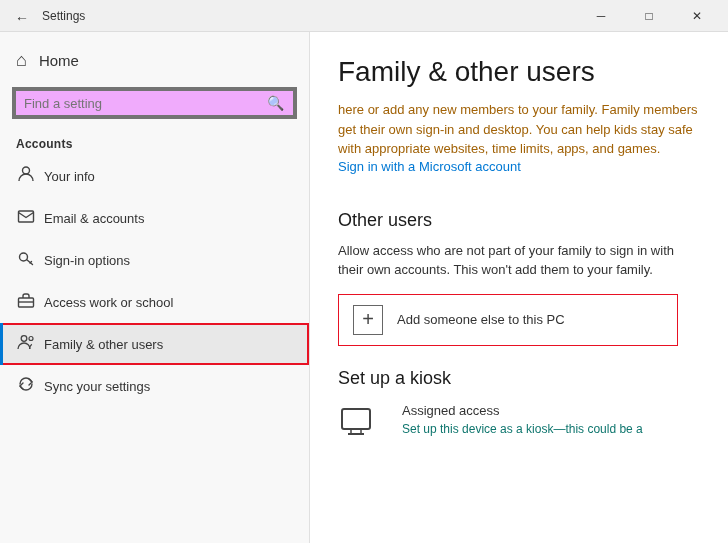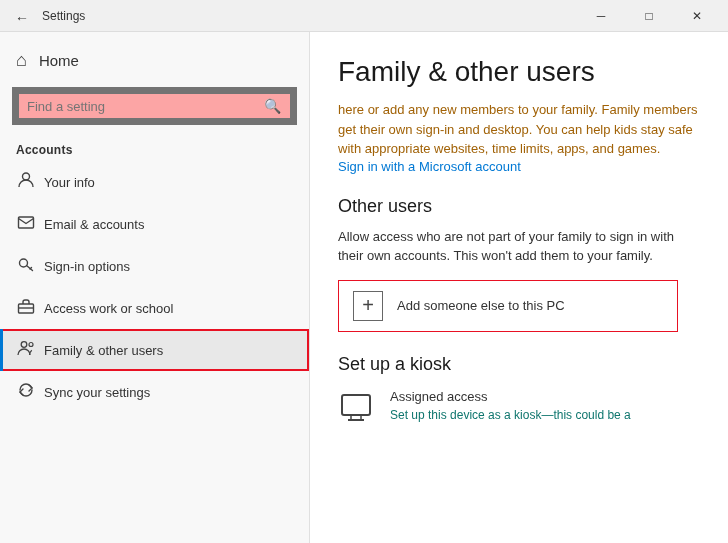--- a/index.html
+++ b/index.html
@@ -78,25 +78,25 @@
       color: #444;
     }
     .sidebar-home-label {
       font-size: 15px;
       color: #333;
     }
 
     
     .search-box {
       margin: 6px 12px 12px 12px;
-      border: 7px solid #737373;
+      border: 4px solid #737373;
       display: flex;
       align-items: center;
       padding: 4px 8px;
-      background: #fca5a5;
+      background: #f0abfc;
     }
     .search-input {
       flex: 1;
       border: none;
       outline: none;
       font-size: 13px;
       color: #666;
       background: transparent;
     }
     .search-icon-btn {
@@ -167,21 +167,21 @@
       color: #a16207;
       line-height: 1.5;
       margin-bottom: 0;
     }
     .link-text {
       font-size: 13px;
       color: #0078d4;
       cursor: pointer;
       text-decoration: none;
       display: block;
-      margin-bottom: 22px;
+      margin-bottom: 36px;
     }
 
     .section-heading {
       font-size: 18px;
       font-weight: 400;
       color: #1a1a1a;
       margin-bottom: 10px;
     }
     .section-desc {
       font-size: 13px;
@@ -222,21 +222,21 @@
       font-size: 18px;
       font-weight: 400;
       color: #1a1a1a;
       margin-bottom: 14px;
     }
 
     
     .kiosk-item {
       display: flex;
       align-items: flex-start;
-      gap: 16px;
+      gap: 28px;
     }
     .kiosk-icon {
       width: 36px;
       height: 36px;
       flex-shrink: 0;
       margin-top: 2px;
     }
     .kiosk-text-title {
       font-size: 13px;
       color: #333;

